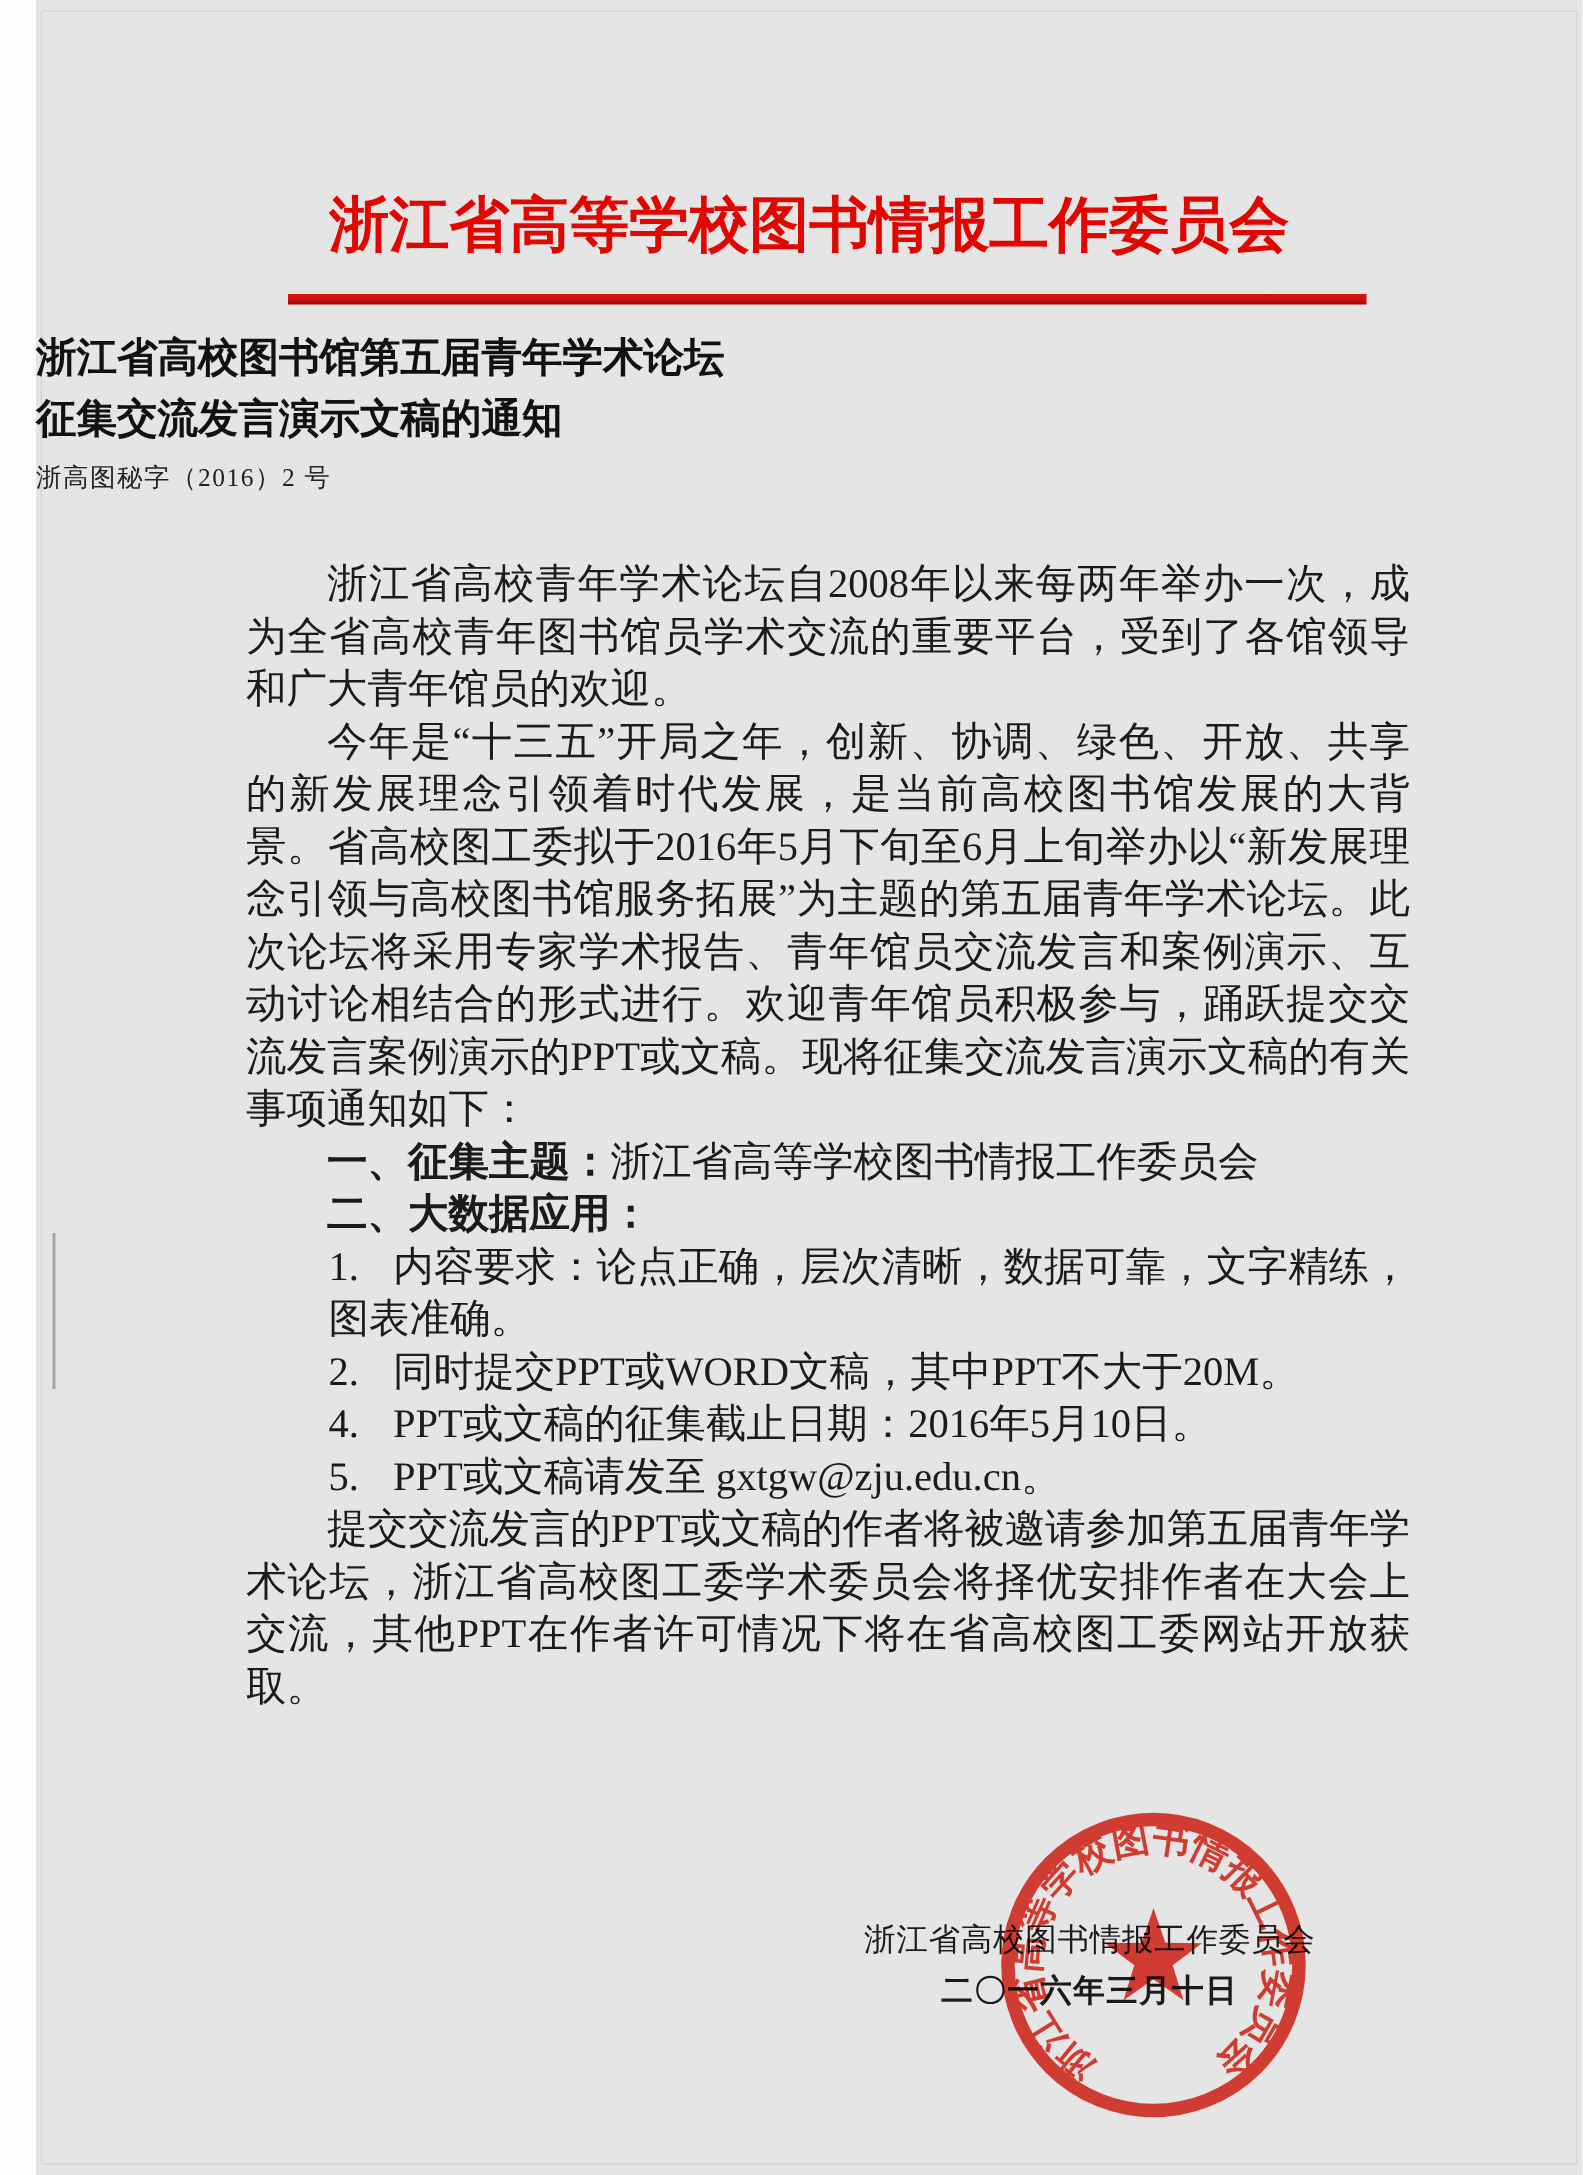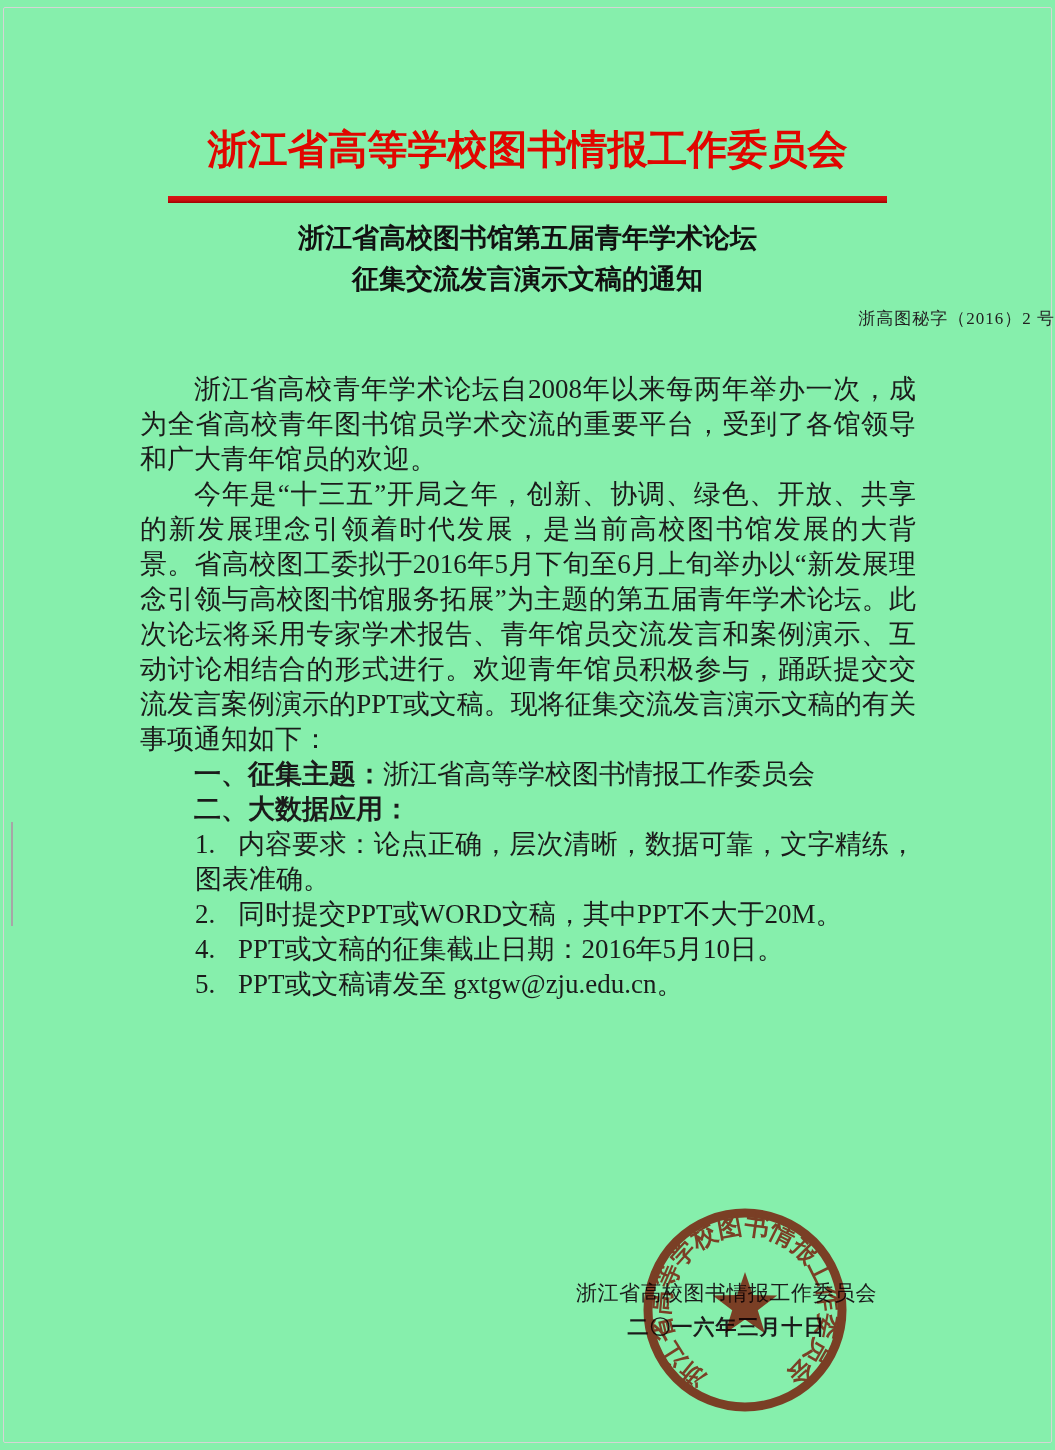--- a/index.html
+++ b/index.html
@@ -1,46 +1,46 @@
 <!DOCTYPE html>
 <html><head>
 <meta charset="utf-8">
 <style>
   html,body{margin:0;padding:0;}
   body{
     width:1055px;height:1450px;position:relative;background:#fdfdfd;
     font-family:"Liberation Serif","DejaVu Serif",serif;color:#1b1b1b;
     overflow:hidden;
   }
-  .page{position:absolute;inset:0;background:#86efac;}
+  .page{position:absolute;inset:0;background:#e5e5e5;margin-left:24px;}
   .page-frame{
     position:absolute;left:3px;top:7px;right:3px;bottom:7px;
     border:1px solid #d5d5d5;border-radius:2px;pointer-events:none;
   }
   .scan-line{
     position:absolute;left:11px;top:822px;width:2px;height:104px;
     background:#a6a6a6;
   }
   .letterhead{
     position:absolute;left:0;right:0;top:126px;margin:0;text-align:center;
     font-size:40px;font-weight:700;color:#e10600;letter-spacing:0px;
     line-height:1.2;
   }
   .red-rule{
     position:absolute;left:168px;top:196px;width:719px;height:7px;
     background:linear-gradient(to bottom,#d91515 0%,#d01010 55%,#9c0303 100%);
   }
   .doc-title{
-    position:absolute;left:0;right:0;margin:0;text-align:center;
+    position:absolute;left:0;right:0;margin:0;
     font-size:27px;font-weight:700;color:#111;line-height:1.2;
   }
   .doc-title.line1{top:222px;}
   .doc-title.line2{top:263px;}
   .doc-number{
-    position:absolute;left:0;right:0;top:307px;text-align:right;
+    position:absolute;left:0;right:0;top:307px;text-align:left;
     font-size:17px;color:#222;letter-spacing:1px;
   }
   .body-block{
     position:absolute;left:140px;top:372px;width:776px;
     font-size:27px;line-height:35px;text-align:justify;
   }
   .body-block p{margin:0;text-indent:2em;}
   .b{font-weight:700;}
   .req-item{padding-left:55px;line-height:35px;}
   .req-num{display:inline-block;min-width:43px;}
@@ -72,20 +72,21 @@
 
   <div class="body-block">
     <p>浙江省高校青年学术论坛自2008年以来每两年举办一次，成为全省高校青年图书馆员学术交流的重要平台，受到了各馆领导和广大青年馆员的欢迎。</p>
     <p>今年是“十三五”开局之年，创新、协调、绿色、开放、共享的新发展理念引领着时代发展，是当前高校图书馆发展的大背景。省高校图工委拟于2016年5月下旬至6月上旬举办以“新发展理念引领与高校图书馆服务拓展”为主题的第五届青年学术论坛。此次论坛将采用专家学术报告、青年馆员交流发言和案例演示、互动讨论相结合的形式进行。欢迎青年馆员积极参与，踊跃提交交流发言案例演示的PPT或文稿。现将征集交流发言演示文稿的有关事项通知如下：</p>
     <p><span class="b">一、征集主题：</span><span>浙江省高等学校图书情报工作委员会</span></p>
     <p class="b">二、大数据应用：</p>
     <div class="req-item"><span class="req-num">1.</span><span>内容要求：论点正确，层次清晰，数据可靠，文字精练，图表准确。</span></div>
     <div class="req-item"><span class="req-num">2.</span><span>同时提交PPT或WORD文稿，其中PPT不大于20M。</span></div>
     <div class="req-item"><span class="req-num">4.</span><span>PPT或文稿的征集截止日期：2016年5月10日。</span></div>
     <div class="req-item"><span class="req-num">5.</span><span>PPT或文稿请发至 gxtgw@zju.edu.cn。</span></div>
+    <p>提交交流发言的PPT或文稿的作者将被邀请参加第五届青年学术论坛，浙江省高校图工委学术委员会将择优安排作者在大会上交流，其他PPT在作者许可情况下将在省高校图工委网站开放获取。</p>
   </div>
 
   <div class="signature">
     <div class="org">浙江省高校图书情报工作委员会</div>
     <div class="date">二〇一六年三月十日</div>
   </div>
 
   <svg class="stamp" viewBox="0 0 216 216" aria-hidden="true">
     <circle cx="108" cy="108" r="97" fill="none" stroke="#e8392c" stroke-width="9"></circle>
     <defs>

